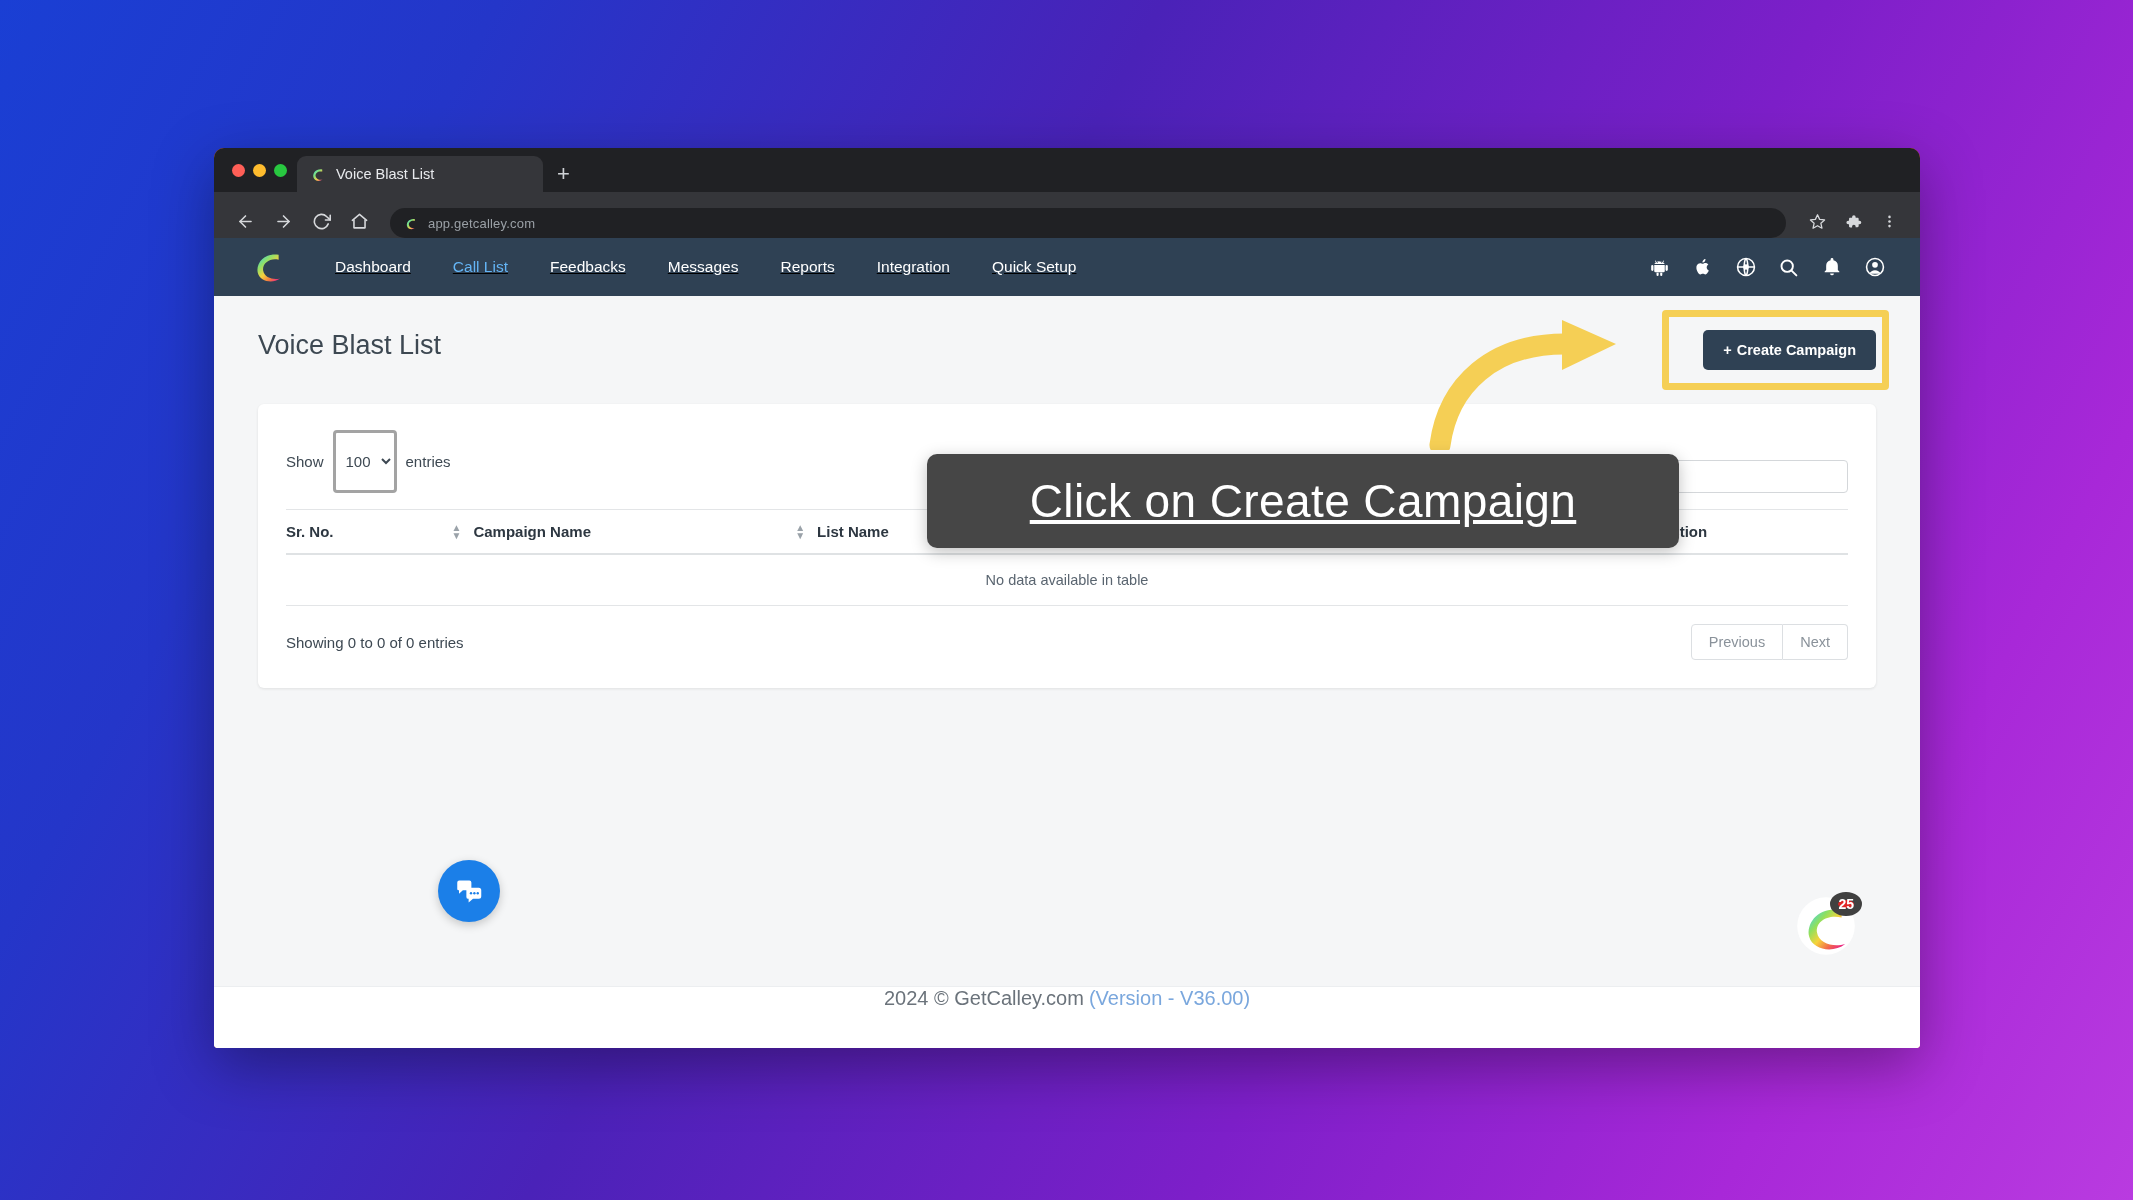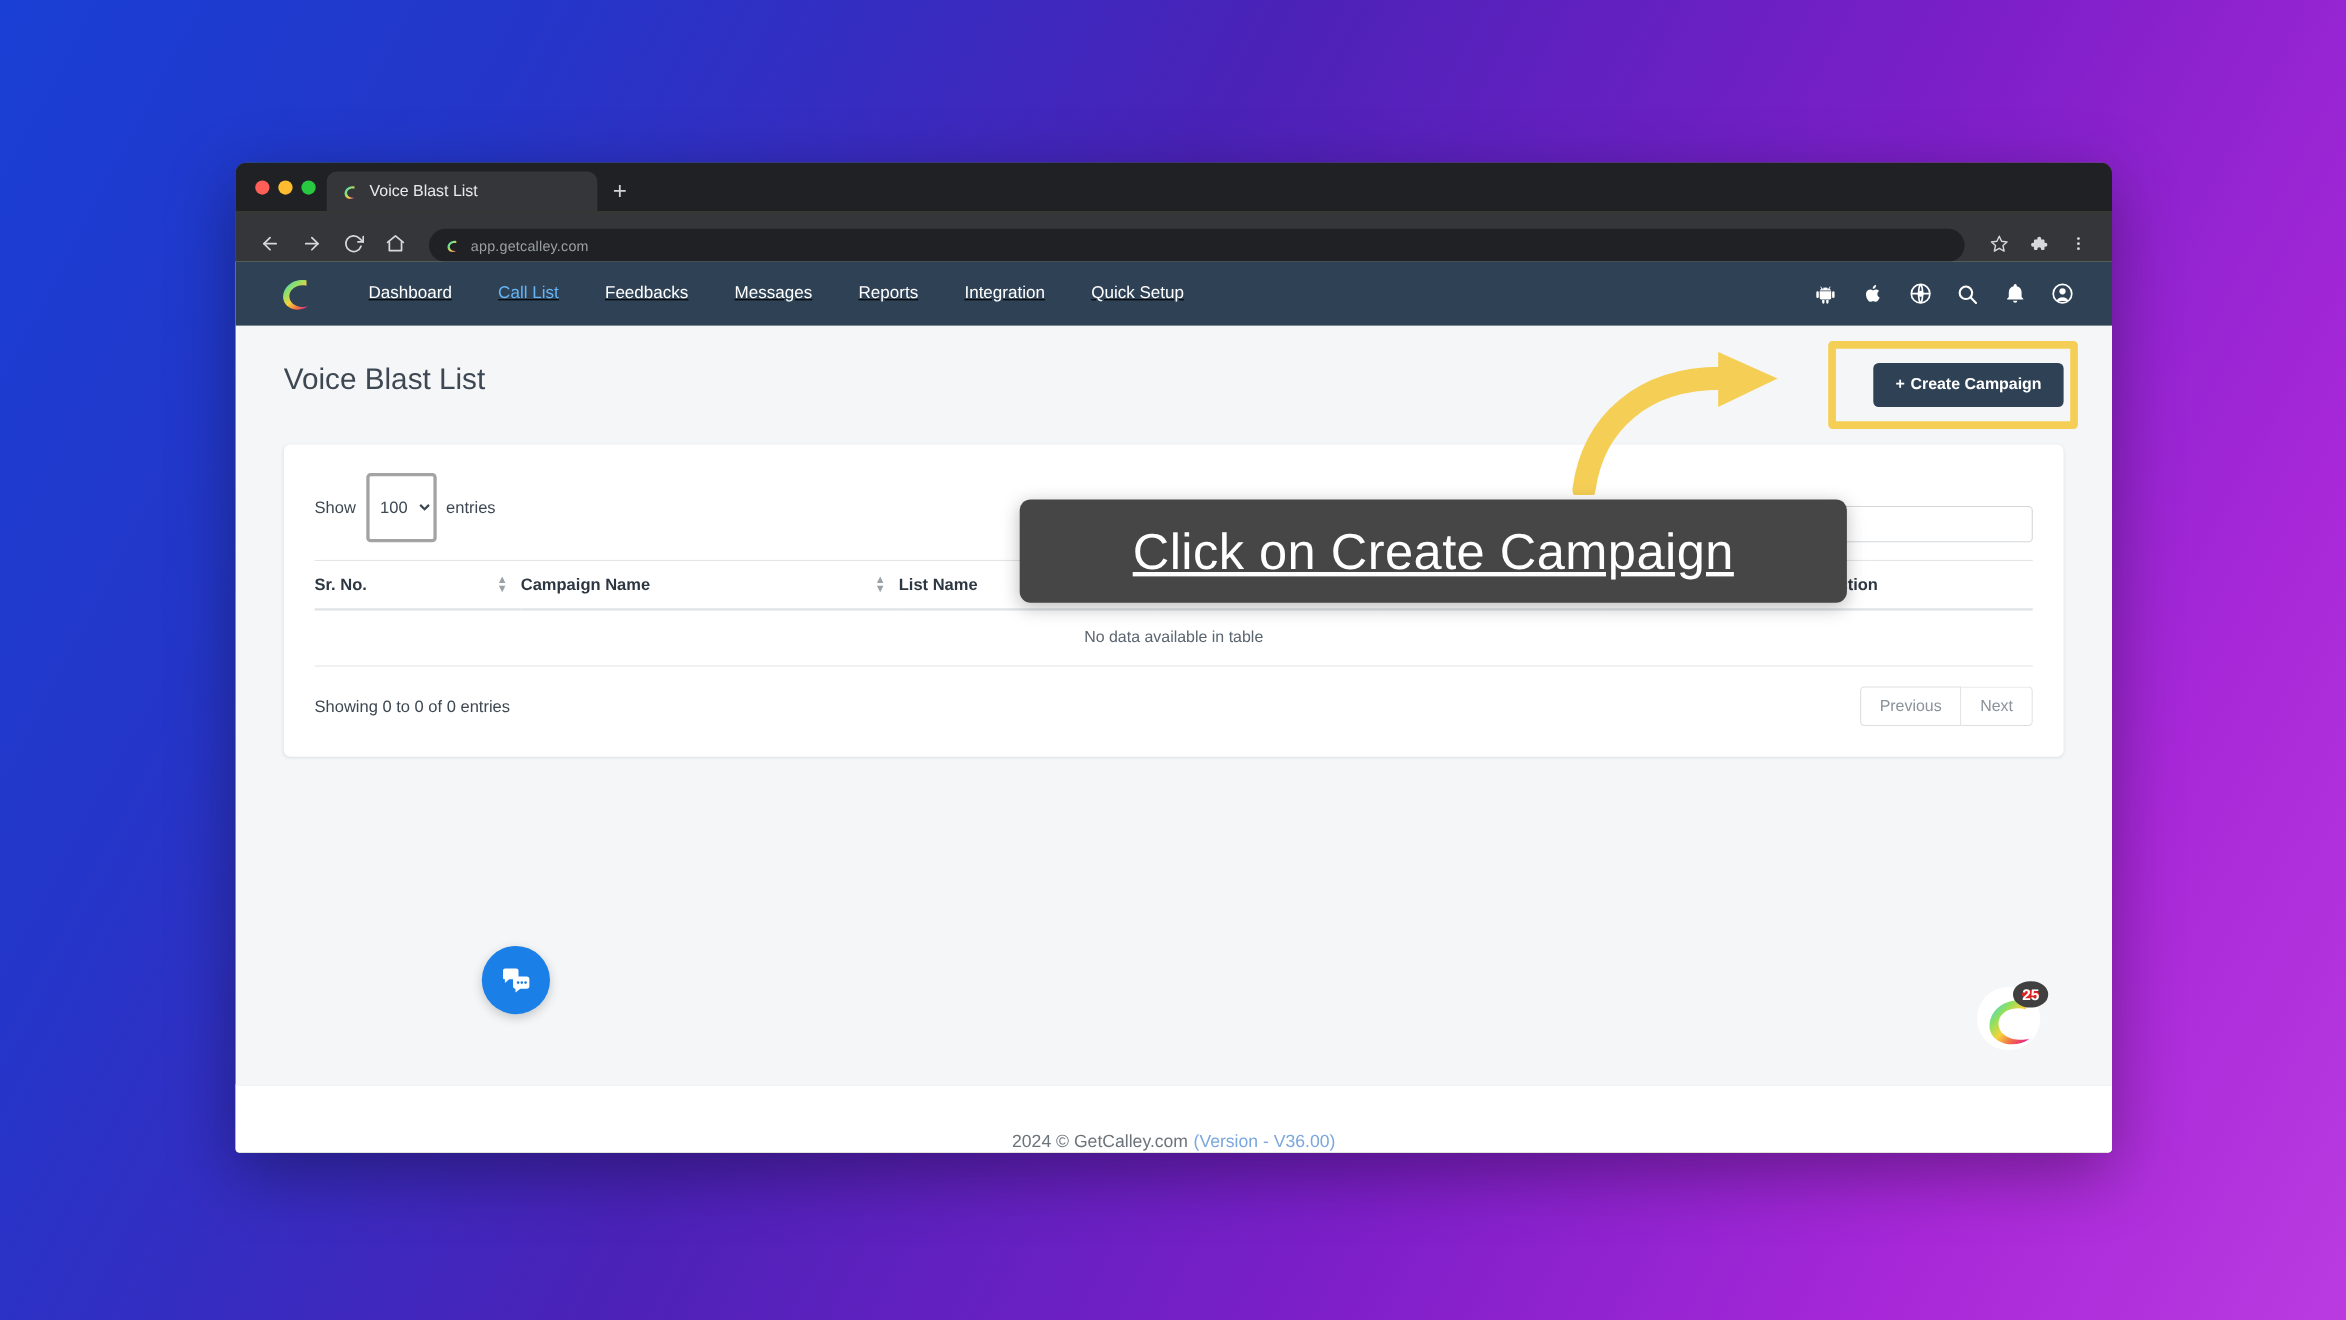--- a/index.html
+++ b/index.html
@@ -16,21 +16,21 @@
     position: relative;
   }
 
   
   .browser-window {
     position: absolute;
     left: 214px;
     top: 148px;
     width: 1706px;
     height: 900px;
-    background: #4d7c0f;
+    background: #f97316;
     border-radius: 10px 10px 4px 4px;
     overflow: hidden;
     box-shadow: 0 18px 60px rgba(0,0,0,0.35);
   }
 
   
   .tab-strip {
     height: 44px;
     background: #202124;
     display: flex;
@@ -255,23 +255,23 @@
   }
   .pager button:first-child { border-radius: 4px 0 0 4px; }
   .pager button:last-child { border-radius: 0 4px 4px 0; border-left: none; }
 
   
   .app-footer {
     margin-top: auto;
     height: 62px;
     background: #ffffff;
     display: flex;
-    align-items: flex-end;
+    align-items: flex-start;
     justify-content: center;
-    font-size: 16px;
+    font-size: 20px;
     color: #6b737b;
     border-top: 1px solid #eceef0;
   }
   .app-footer a { color: #7aa7dd; text-decoration: none; margin-left: 5px; }
 
   
   .chat-fab {
     position: absolute;
     left: 224px;
     bottom: 126px;

